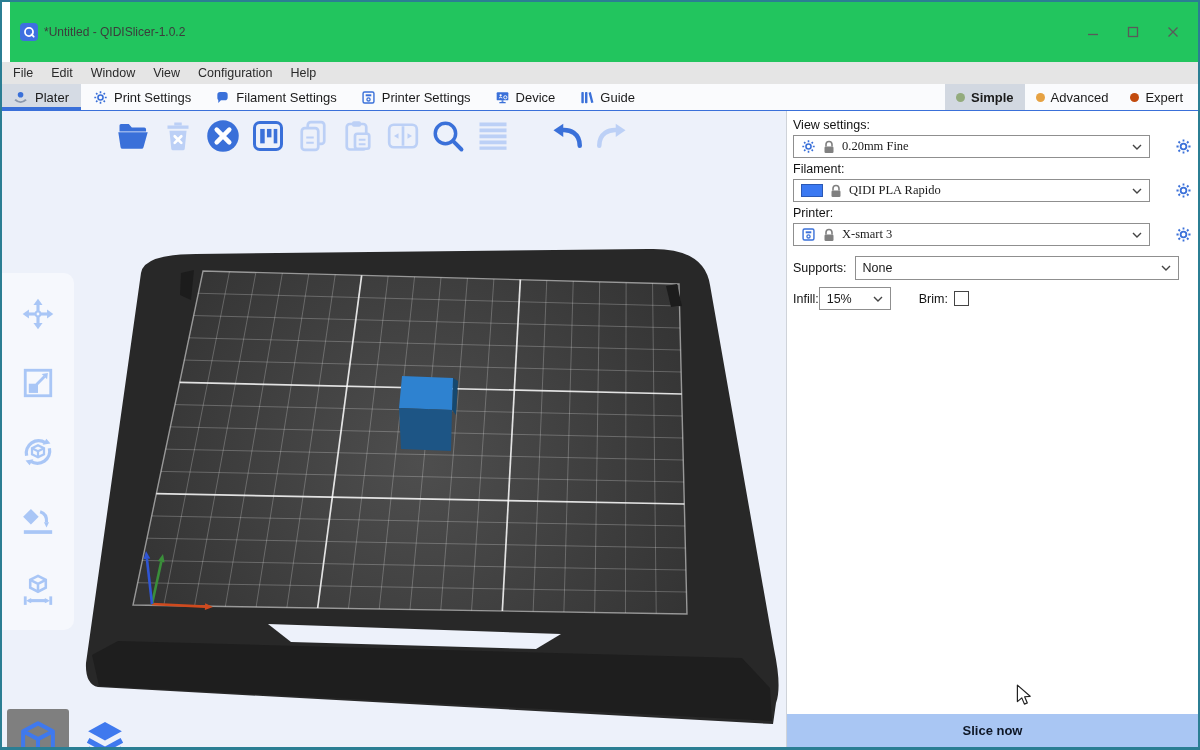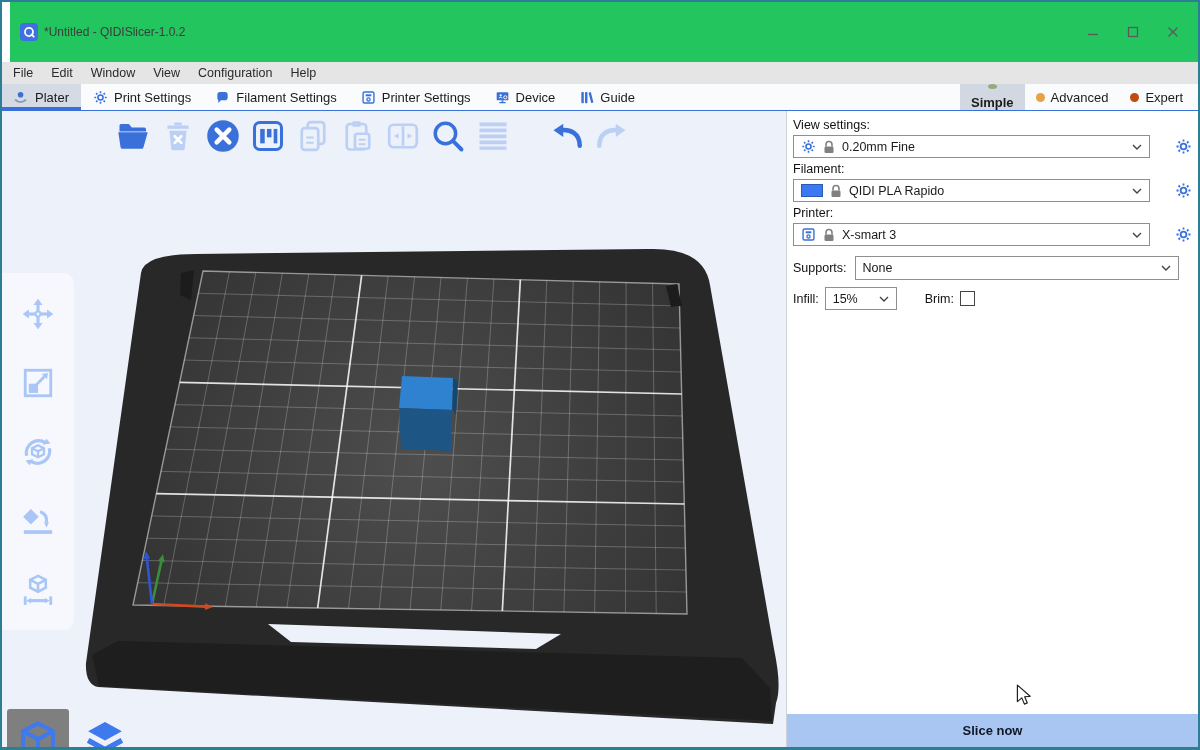--- a/index.html
+++ b/index.html
@@ -21,21 +21,21 @@
   .win-btn{width:14px;height:14px;display:flex;align-items:center;justify-content:center;}
   
   .menubar{height:22px;display:flex;align-items:center;padding-left:2px;background:#e5e5e5;flex:0 0 auto;font-size:12.5px;color:#2a2a2a;}
   .menu-item{padding:2px 9px;cursor:default;}
   
   .tabbar{height:26px;display:flex;align-items:stretch;background:#fafbfd;border-bottom:1px solid #3a70d9;flex:0 0 auto;font-size:13px;color:#1b1b1b;}
   .tab{display:flex;align-items:center;gap:6px;padding:0 12px;}
   .tab.active{background:#d5dbe4;box-shadow:inset 0 -3px 0 #3a70d9;}
   .modes{margin-left:auto;display:flex;align-items:stretch;padding-right:4px;}
   .mode{display:flex;align-items:center;gap:6px;padding:0 11px;}
-  .mode.active{background:#d2d8e1;font-weight:bold;flex-direction:column;}
+  .mode.active{background:#d2d8e1;font-weight:bold;}
   .mode-dot{width:9px;height:9px;border-radius:50%;}
   .dot-simple{background:#93ab7d;}
   .dot-advanced{background:#e6a243;}
   .dot-expert{background:#c24a0d;}
   
   .content{flex:1 1 auto;display:flex;min-height:0;}
   .viewport{width:784px;position:relative;background:#edf1fa;overflow:hidden;flex:0 0 auto;}
   .vdivider{width:1px;background:#cfd3d9;flex:0 0 auto;}
   .rightpanel{flex:1 1 auto;position:relative;background:#ffffff;padding:3px 5px 0 6px;box-sizing:border-box;}
   
@@ -49,33 +49,33 @@
     position:absolute;left:0;top:162px;width:72px;height:357px;
     background:#f6f8fd;border-radius:0 10px 10px 0;
     display:flex;flex-direction:column;align-items:center;justify-content:space-around;padding:6px 0;box-sizing:border-box;
   }
   .toolbtn{width:48px;height:48px;display:flex;align-items:center;justify-content:center;color:#a9c6f6;}
   .view-switch{position:absolute;left:5px;top:598px;display:flex;gap:5px;align-items:center;}
   .vs-btn{width:62px;height:62px;display:flex;align-items:center;justify-content:center;border-radius:3px;}
   .vs-btn.active{background:#7f7f7f;}
   
   .rp-label{font-size:12.5px;color:#111;margin:4px 0 3px 0;}
-  .combo-row{display:flex;align-items:center;gap:24px;}
+  .combo-row{display:flex;align-items:center;gap:24px;font-family:Liberation Serif, serif;}
   .combo{
     height:23px;border:1px solid #8f8f8f;background:#fff;
     display:flex;align-items:center;gap:7px;padding:0 7px;
     font-size:12.5px;color:#1a1a1a;flex:1 1 auto;box-sizing:border-box;
   }
   .combo .chev{margin-left:auto;}
   .gearbtn{width:19px;height:19px;display:flex;align-items:center;justify-content:center;flex:0 0 auto;}
   .swatch{width:22px;height:13px;background:#3b79f2;border:1px solid #2b59b5;box-sizing:border-box;flex:0 0 auto;}
   .supports-row{display:flex;align-items:center;gap:8px;margin-top:10px;}
   .supports-row .combo{height:24px;}
   .infill-row{display:flex;align-items:center;margin-top:7px;font-size:12.5px;color:#111;}
-  .combo-small{flex:0 0 auto;width:72px;height:23px;margin-left:6px;}
+  .combo-small{flex:0 0 auto;width:72px;height:23px;margin-left:0;}
   .brim-label{margin-left:28px;}
   .checkbox{width:15px;height:15px;border:1px solid #444;background:#fff;margin-left:6px;box-sizing:border-box;}
   .slice-btn{
     position:absolute;left:0;right:0;bottom:0;height:33px;background:#a9c6f3;
     display:flex;align-items:center;justify-content:center;
     font-size:13px;font-weight:bold;color:#0e1726;
   }
   .cursor{position:absolute;left:1014px;top:684px;z-index:60;pointer-events:none;}
 </style>
 </head>

